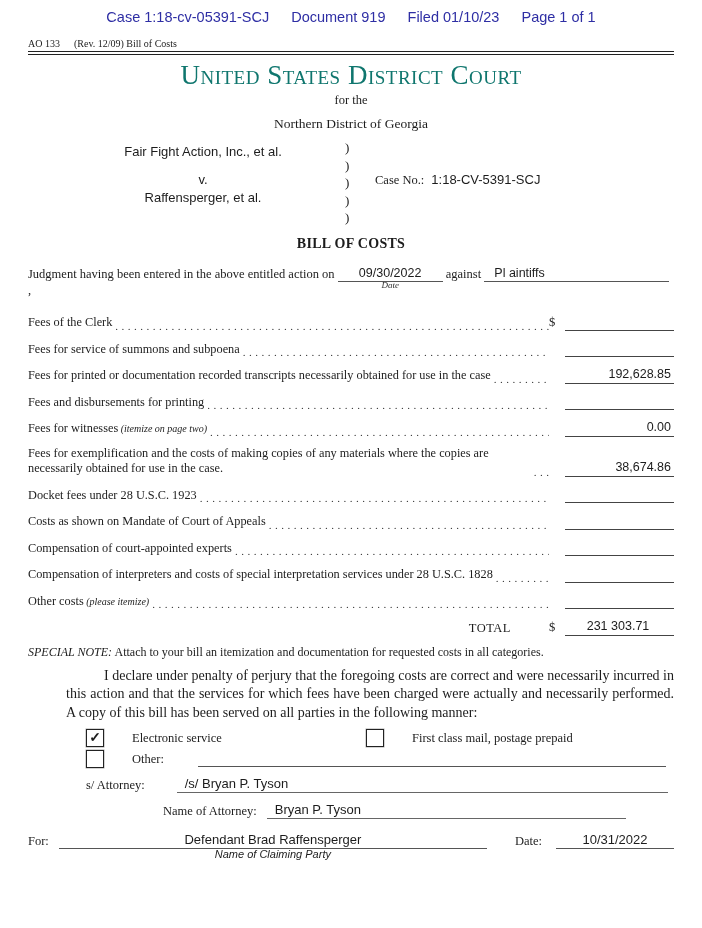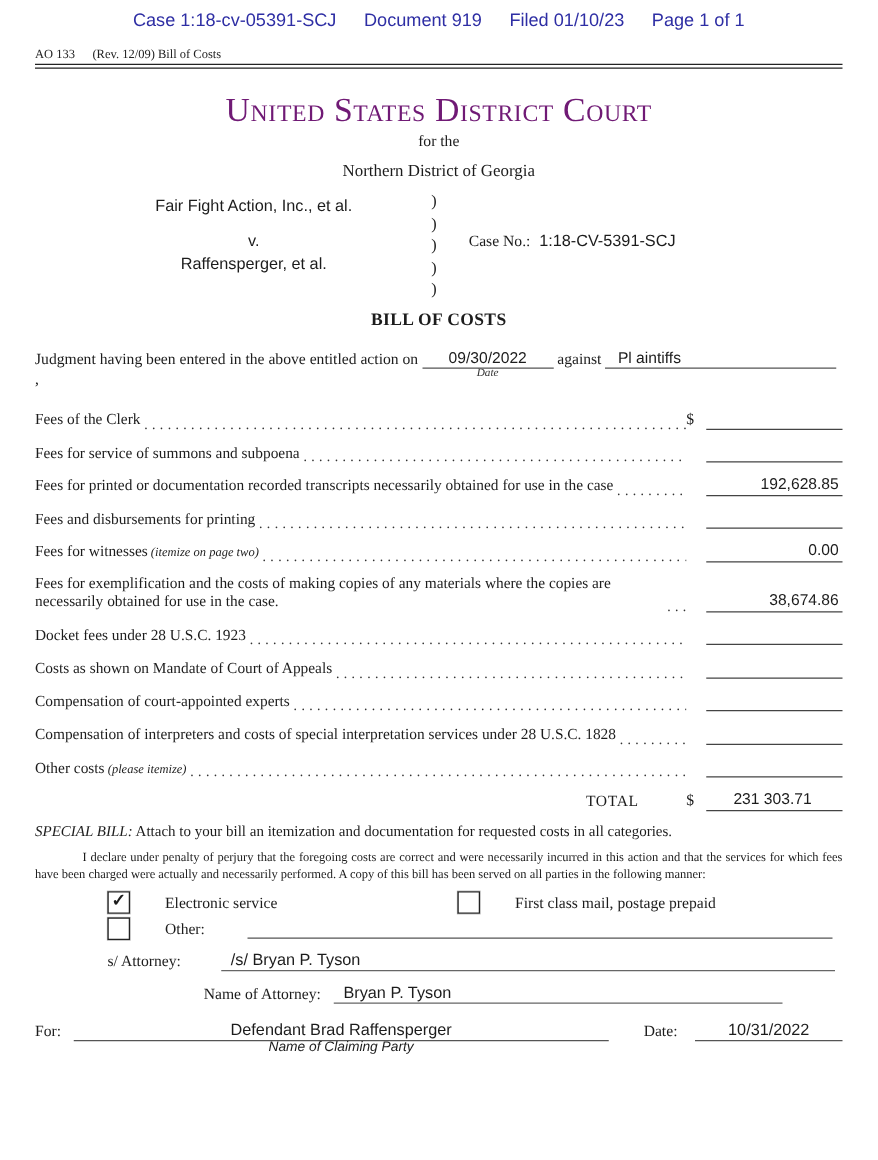--- a/index.html
+++ b/index.html
@@ -10,22 +10,22 @@
   
   .case-header{padding-top:9px;text-align:center;font-family:"Liberation Sans",sans-serif;
                font-size:14.5px;color:#2e2ea4;}
   .case-header span{margin:0 9px;}
 
   
   .ao-line{margin-top:13px;font-size:10px;display:flex;gap:14px;color:#222;}
   .double-rule{margin-top:2px;height:2px;border-top:1.5px solid #222;border-bottom:1px solid #222;}
 
   
-  .court-title{margin-top:18px;text-align:center;font-variant:small-caps;font-size:27px;
-               letter-spacing:.5px;color:#701a75;}
+  .court-title{margin-top:5px;text-align:center;font-variant:small-caps;font-size:27px;
+               letter-spacing:.5px;color:#0f766e;}
   .for-the{margin-top:2px;text-align:center;font-size:12.5px;}
   .district{margin-top:8px;text-align:center;font-size:13.5px;}
 
   
   .caption{position:relative;height:86px;margin-top:10px;font-size:13px;}
   .cap-left{position:absolute;left:40px;top:2px;width:270px;text-align:center;
             font-family:"Liberation Sans",sans-serif;}
   .cap-v{position:absolute;left:40px;top:30px;width:270px;text-align:center;
          font-family:"Liberation Sans",sans-serif;}
   .cap-def{position:absolute;left:40px;top:48px;width:270px;text-align:center;
@@ -64,21 +64,21 @@
 
   .special-note{margin-top:9px;font-size:12px;}
   .special-note .lab{font-style:italic;}
 
   
   .bar-wrap{margin-top:7px;}
   .bar-topline{border-top:2px solid #1b1b1b;margin-bottom:2px;}
   .bar{background:#e9e9e2;border-top:1px solid #1b1b1b;border-bottom:2px solid #1b1b1b;
        text-align:center;font-weight:bold;font-size:13px;padding:2.5px 0;}
 
-  .decl-par{margin-top:7px;font-size:10px;line-height:1.32;text-indent:38px;text-align:justify;}
+  .decl-par{margin-top:7px;font-size:14px;line-height:1.32;text-indent:38px;text-align:justify;margin-left:38px;}
 
   
   .cb-area{margin-top:7px;font-size:12.5px;}
   .cb-row{display:flex;align-items:center;margin:3px 0 3px 58px;}
   .cbox{width:16px;height:16px;border:1.6px solid #222;box-shadow:0 0 0 .5px #aaa;
         text-align:center;line-height:15px;font-size:14px;font-weight:bold;flex:0 0 auto;}
   .cb-label{margin-left:28px;}
   .other-line{flex:1;border-bottom:1px solid #555;height:14px;margin-left:34px;margin-right:8px;}
 
   
@@ -224,21 +224,21 @@
         </div>
       </div>
 
     <div class="total-row">
       <span class="total-label">TOTAL</span>
       <span class="dollar">$</span>
       <span class="amtbox center">231 303.71</span>
     </div>
 
     <div class="special-note">
-      <span class="lab">SPECIAL BILL:</span>
+      <span class="lab">SPECIAL NOTE:</span>
       <span>Attach to your bill an itemization and documentation for requested costs in all categories.</span>
     </div>
 
 
     <div class="decl-par">I declare under penalty of perjury that the foregoing costs are correct and were necessarily incurred in this action and that the services for which fees have been charged were actually and necessarily performed.  A copy of this bill has been served on all parties in the following manner:</div>
 
     <div class="cb-area">
       <div class="cb-row">
         <span class="cbox">✓</span>
         <span class="cb-label" style="width:162px;">Electronic service</span>

